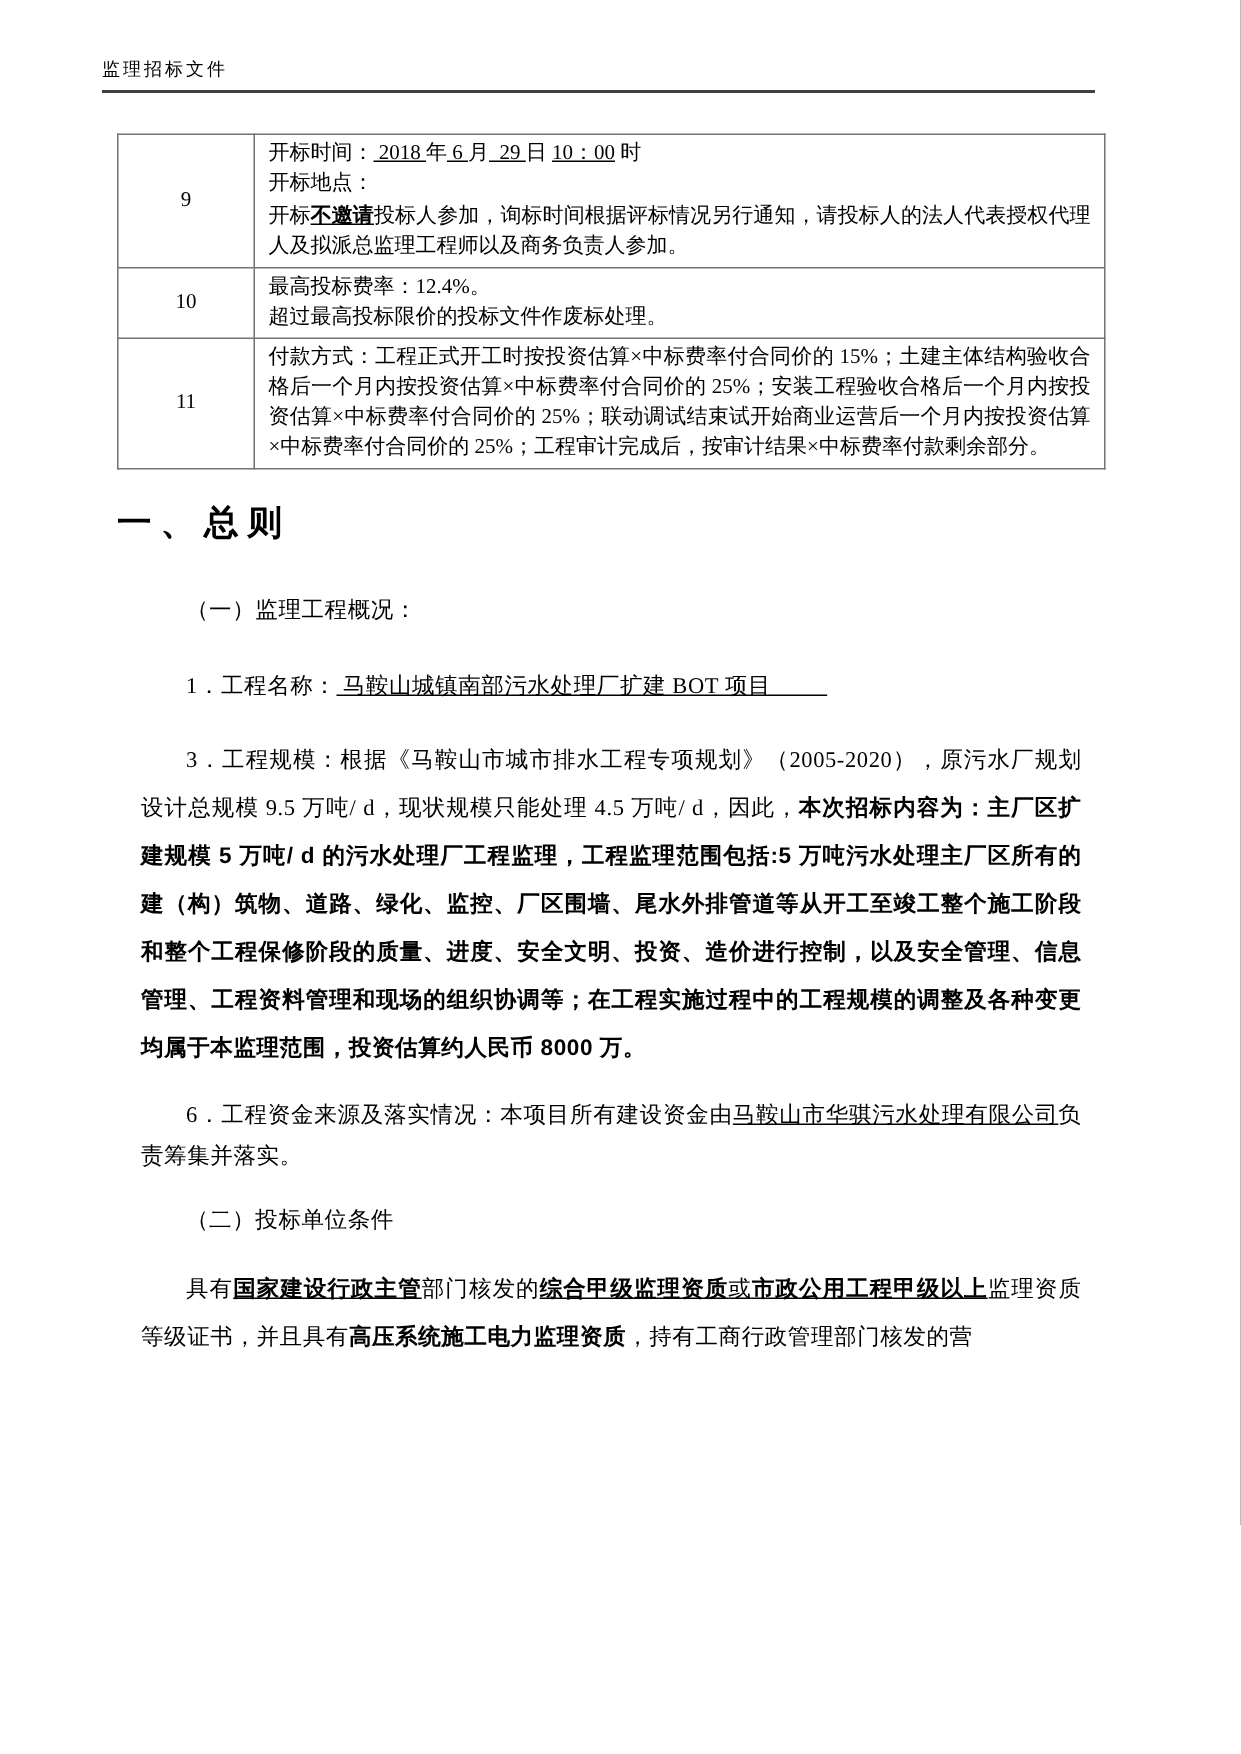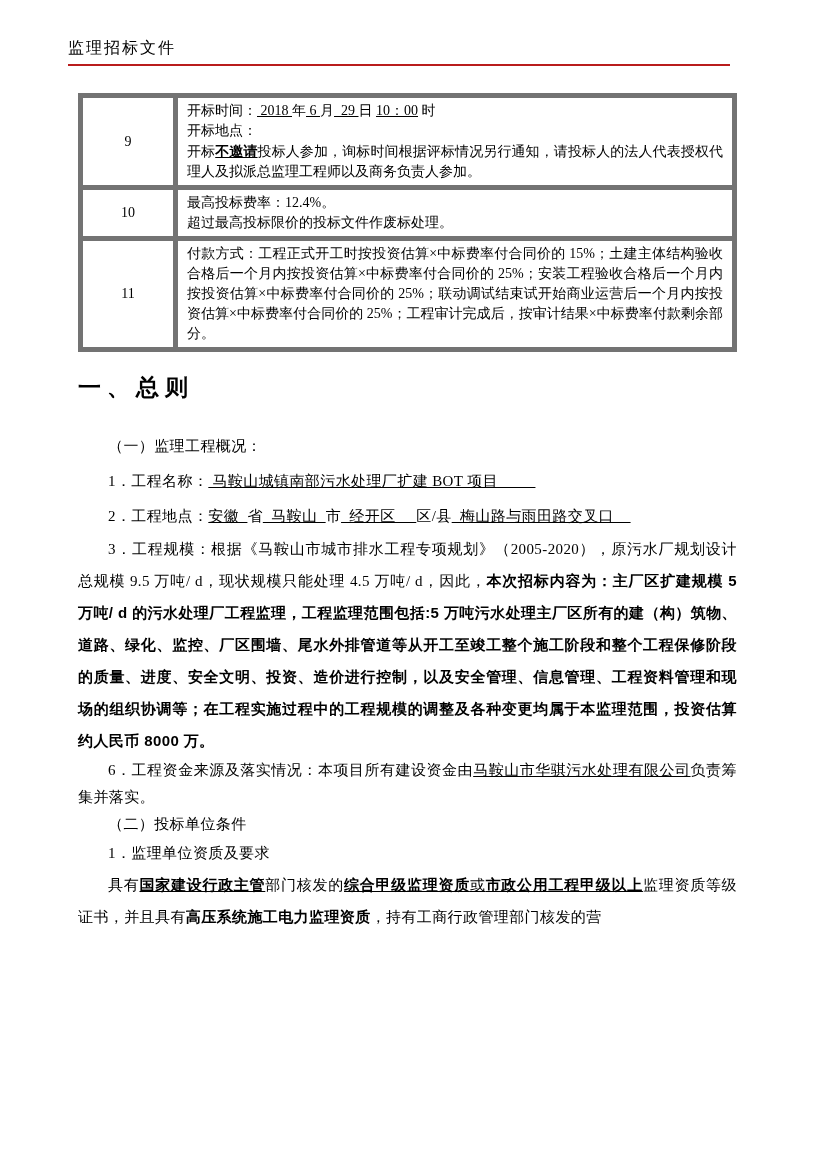--- a/index.html
+++ b/index.html
@@ -3,37 +3,37 @@
 <meta charset="utf-8">
 <style>
   html,body{margin:0;padding:0;background:#888;}
   .page{
     width:827px;height:1169px;background:#ffffff;box-sizing:border-box;
     padding:38px 90px 0 78px;position:relative;overflow:hidden;
     font-family:"Liberation Serif","DejaVu Serif",serif;color:#000;
     margin:0 auto;
   }
   .running-header{
-    font-size:16px;letter-spacing:2px;padding-bottom:5px;
-    border-bottom:2px solid #b91c1c;margin-left:-10px;margin-right:7px;
+    font-size:12px;letter-spacing:2px;padding-bottom:5px;
+    border-bottom:2px solid #404040;margin-left:-10px;margin-right:7px;
   }
   table.doc-table{
     border-collapse:collapse;width:100%;margin-top:27px;
     font-size:14px;line-height:20px;table-layout:fixed;
   }
-  table.doc-table td{border:5px solid #737373;padding:3px 9px;vertical-align:middle;}
+  table.doc-table td{border:1px solid #737373;padding:3px 9px;vertical-align:middle;}
   td.num-cell{width:72px;text-align:center;padding:3px 2px;}
   .cell-line{text-align:justify;white-space:pre-wrap;}
   h1.doc-heading{
     font-size:23px;font-weight:bold;
     margin:20px 0 26px 0;letter-spacing:6px;
     font-family:"Liberation Sans","DejaVu Sans",sans-serif;
   }
   .para{
-    font-size:15px;line-height:31px;margin:0;text-align:justify;
+    font-size:15px;line-height:31px;margin:16px;text-align:justify;
     white-space:pre-wrap;text-indent:2em;letter-spacing:0.4px;
   }
   .line{line-height:35px;}
   .tight{line-height:27px;}
   .noindent{text-indent:0;}
   .run-u{text-decoration:underline;}
   .run-b{font-weight:bold;font-family:"Liberation Sans","DejaVu Sans",sans-serif;}
   .run-bu{font-weight:bold;text-decoration:underline;font-family:"Liberation Sans","DejaVu Sans",sans-serif;}
 </style>
 </head>
@@ -66,20 +66,18 @@
           <div class="cell-line"><span>付款方式：工程正式开工时按投资估算×中标费率付合同价的 15%；土建主体结构验收合格后一个月内按投资估算×中标费率付合同价的 25%；安装工程验收合格后一个月内按投资估算×中标费率付合同价的 25%；联动调试结束试开始商业运营后一个月内按投资估算×中标费率付合同价的 25%；工程审计完成后，按审计结果×中标费率付款剩余部分。</span></div>
         </td>
       </tr>
     </tbody>
   </table>
 
   <h1 class="doc-heading">一、总则</h1>
 
   <p class="para line"><span>（一）监理工程概况：</span></p>
   <p class="para line"><span>1．工程名称：</span><span class="run-u"> 马鞍山城镇南部污水处理厂扩建 BOT 项目         </span></p>
-  <p class="para line"><span>2．工程地点：</span><span class="run-u">安徽  </span><span>省</span><span class="run-u">  马鞍山  </span><span>市</span><span class="run-u">  经开区     </span><span>区/县</span><span class="run-u">  梅山路与雨田路交叉口    </span></p>
   <p class="para"><span>3．工程规模：根据《马鞍山市城市排水工程专项规划》（2005-2020），原污水厂规划设计总规模 9.5 万吨/ d，现状规模只能处理 4.5 万吨/ d，因此，</span><span class="run-b">本次招标内容为：主厂区扩建规模 5 万吨/ d 的污水处理厂工程监理，工程监理范围包括:5 万吨污水处理主厂区所有的建（构）筑物、道路、绿化、监控、厂区围墙、尾水外排管道等从开工至竣工整个施工阶段和整个工程保修阶段的质量、进度、安全文明、投资、造价进行控制，以及安全管理、信息管理、工程资料管理和现场的组织协调等；在工程实施过程中的工程规模的调整及各种变更均属于本监理范围，投资估算约人民币 8000 万。</span></p>
   <p class="para tight"><span>6．工程资金来源及落实情况：本项目所有建设资金由</span><span class="run-u">马鞍山市华骐污水处理有限公司</span><span>负责筹集并落实。</span></p>
   <p class="para tight"><span>（二）投标单位条件</span></p>
-  <p class="para"><span>1．监理单位资质及要求</span></p>
   <p class="para"><span>具有</span><span class="run-bu">国家建设行政主管</span><span>部门核发的</span><span class="run-bu">综合甲级监理资质</span><span class="run-u">或</span><span class="run-bu">市政公用工程甲级以上</span><span>监理资质等级证书，并且具有</span><span class="run-b">高压系统施工电力监理资质</span><span>，持有工商行政管理部门核发的营</span></p>
 
 </div>
 
 </body></html>

